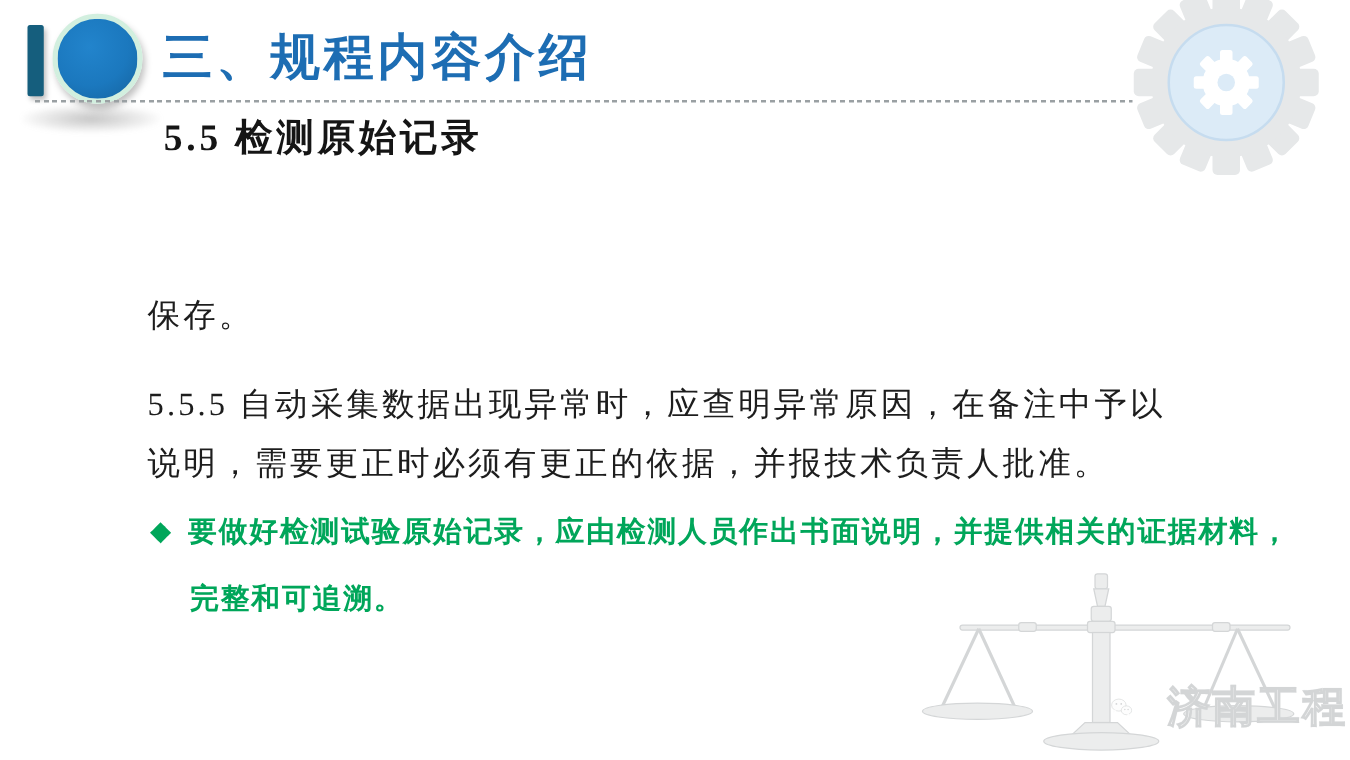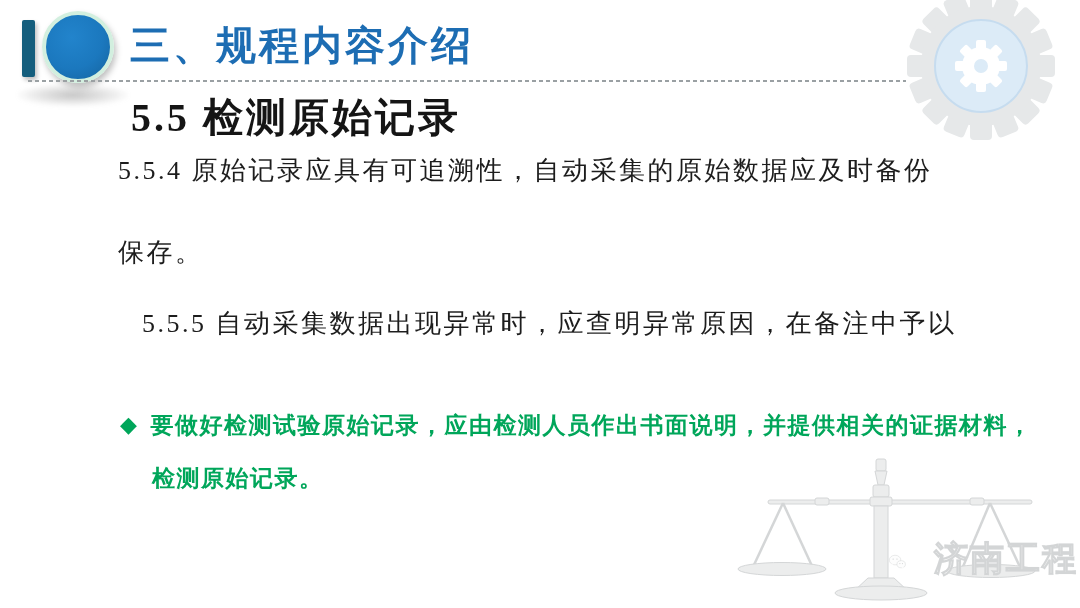--- a/index.html
+++ b/index.html
@@ -34,21 +34,21 @@
     letter-spacing:3px;line-height:1.1;white-space:nowrap;
   }
   .dashed-rule{
     position:absolute;left:28px;top:80px;width:878px;height:2px;
     background-image:repeating-linear-gradient(90deg,#9aa0a3 0 4px,transparent 4px 7px);
   }
   .gear{position:absolute;left:893px;top:-22px;}
   
   .section-heading{
     position:absolute;left:131px;top:90px;
-    font-size:40px;font-weight:bold;color:#151515;
+    font-size:30px;font-weight:bold;color:#151515;
     letter-spacing:3px;white-space:nowrap;
   }
   .body-line{
     position:absolute;left:118px;
     font-size:26px;color:#1d1d1d;
     letter-spacing:2.5px;line-height:1;white-space:nowrap;
   }
   .bullet-line{
     position:absolute;left:120px;
     font-size:23px;font-weight:bold;color:#00a65a;
@@ -60,21 +60,21 @@
   }
   .bullet-cont{
     position:absolute;left:152px;
     font-size:23px;font-weight:bold;color:#00a65a;
     letter-spacing:1.5px;line-height:1;white-space:nowrap;
   }
   
   .scale-art{position:absolute;left:720px;top:445px;}
   .watermark{
     position:absolute;left:888px;top:536px;width:190px;height:60px;
-    display:flex;align-items:flex-start;gap:24px;
+    display:flex;align-items:center;gap:24px;
   }
   .watermark-text{
     font-size:34px;font-weight:bold;letter-spacing:2px;
     color:#fbfbfb;
     -webkit-text-stroke:1px #d3d5d6;
     text-shadow:0 0 1px #d3d5d6;
     white-space:nowrap;
   }
 </style>
 </head>
@@ -124,30 +124,30 @@
         <rect x="-5" y="-26" width="10" height="10" rx="2" transform="rotate(270)"></rect>
         <rect x="-5" y="-26" width="10" height="10" rx="2" transform="rotate(315)"></rect>
         <circle cx="0" cy="0" r="19"></circle>
       </g>
       <circle cx="0" cy="0" r="7" fill="#dcebf7"></circle>
     </g>
   </svg>
 
   <div class="section-heading">5.5  检测原始记录</div>
 
-  <div class="body-line" style="top:158px;">5.5.4  原始记录应具有可追溯性，自动采集的原始数据应及时备份</div>
   <div class="body-line" style="top:206px;margin-top:34px;">保存。</div>
 
 
-  <div class="body-line" style="top:311px;margin-left:24px;">5.5.5  自动采集数据出现异常时，应查明异常原因，在备注中予以</div>
+  <div class="body-line" style="top:311px;">5.5.5  自动采集数据出现异常时，应查明异常原因，在备注中予以</div>
+  <div class="body-line" style="top:358px;">说明，需要更正时必须有更正的依据，并报技术负责人批准。</div>
 
   <div class="bullet-line" style="top:414px;">
     <span class="diamond">◆</span><span>要做好检测试验原始记录，应由检测人员作出书面说明，并提供相关的证据材料，</span>
   </div>
-  <div class="bullet-cont" style="top:467px;">检测原始记录。</div>
+  <div class="bullet-cont" style="top:467px;">完整和可追溯。</div>
 
   <svg class="scale-art" width="360" height="163" viewBox="0 0 360 163">
     <g stroke="#d4d6d7" fill="#eceded">
 
       <rect x="156" y="14" width="10" height="12" rx="2"></rect>
       <path d="M155 26 L167 26 L164 40 L158 40 Z"></path>
       <rect x="153" y="40" width="16" height="12" rx="2"></rect>
 
       <rect x="48" y="55" width="264" height="4" rx="2"></rect>
       <rect x="95" y="53" width="14" height="7" rx="2"></rect>

